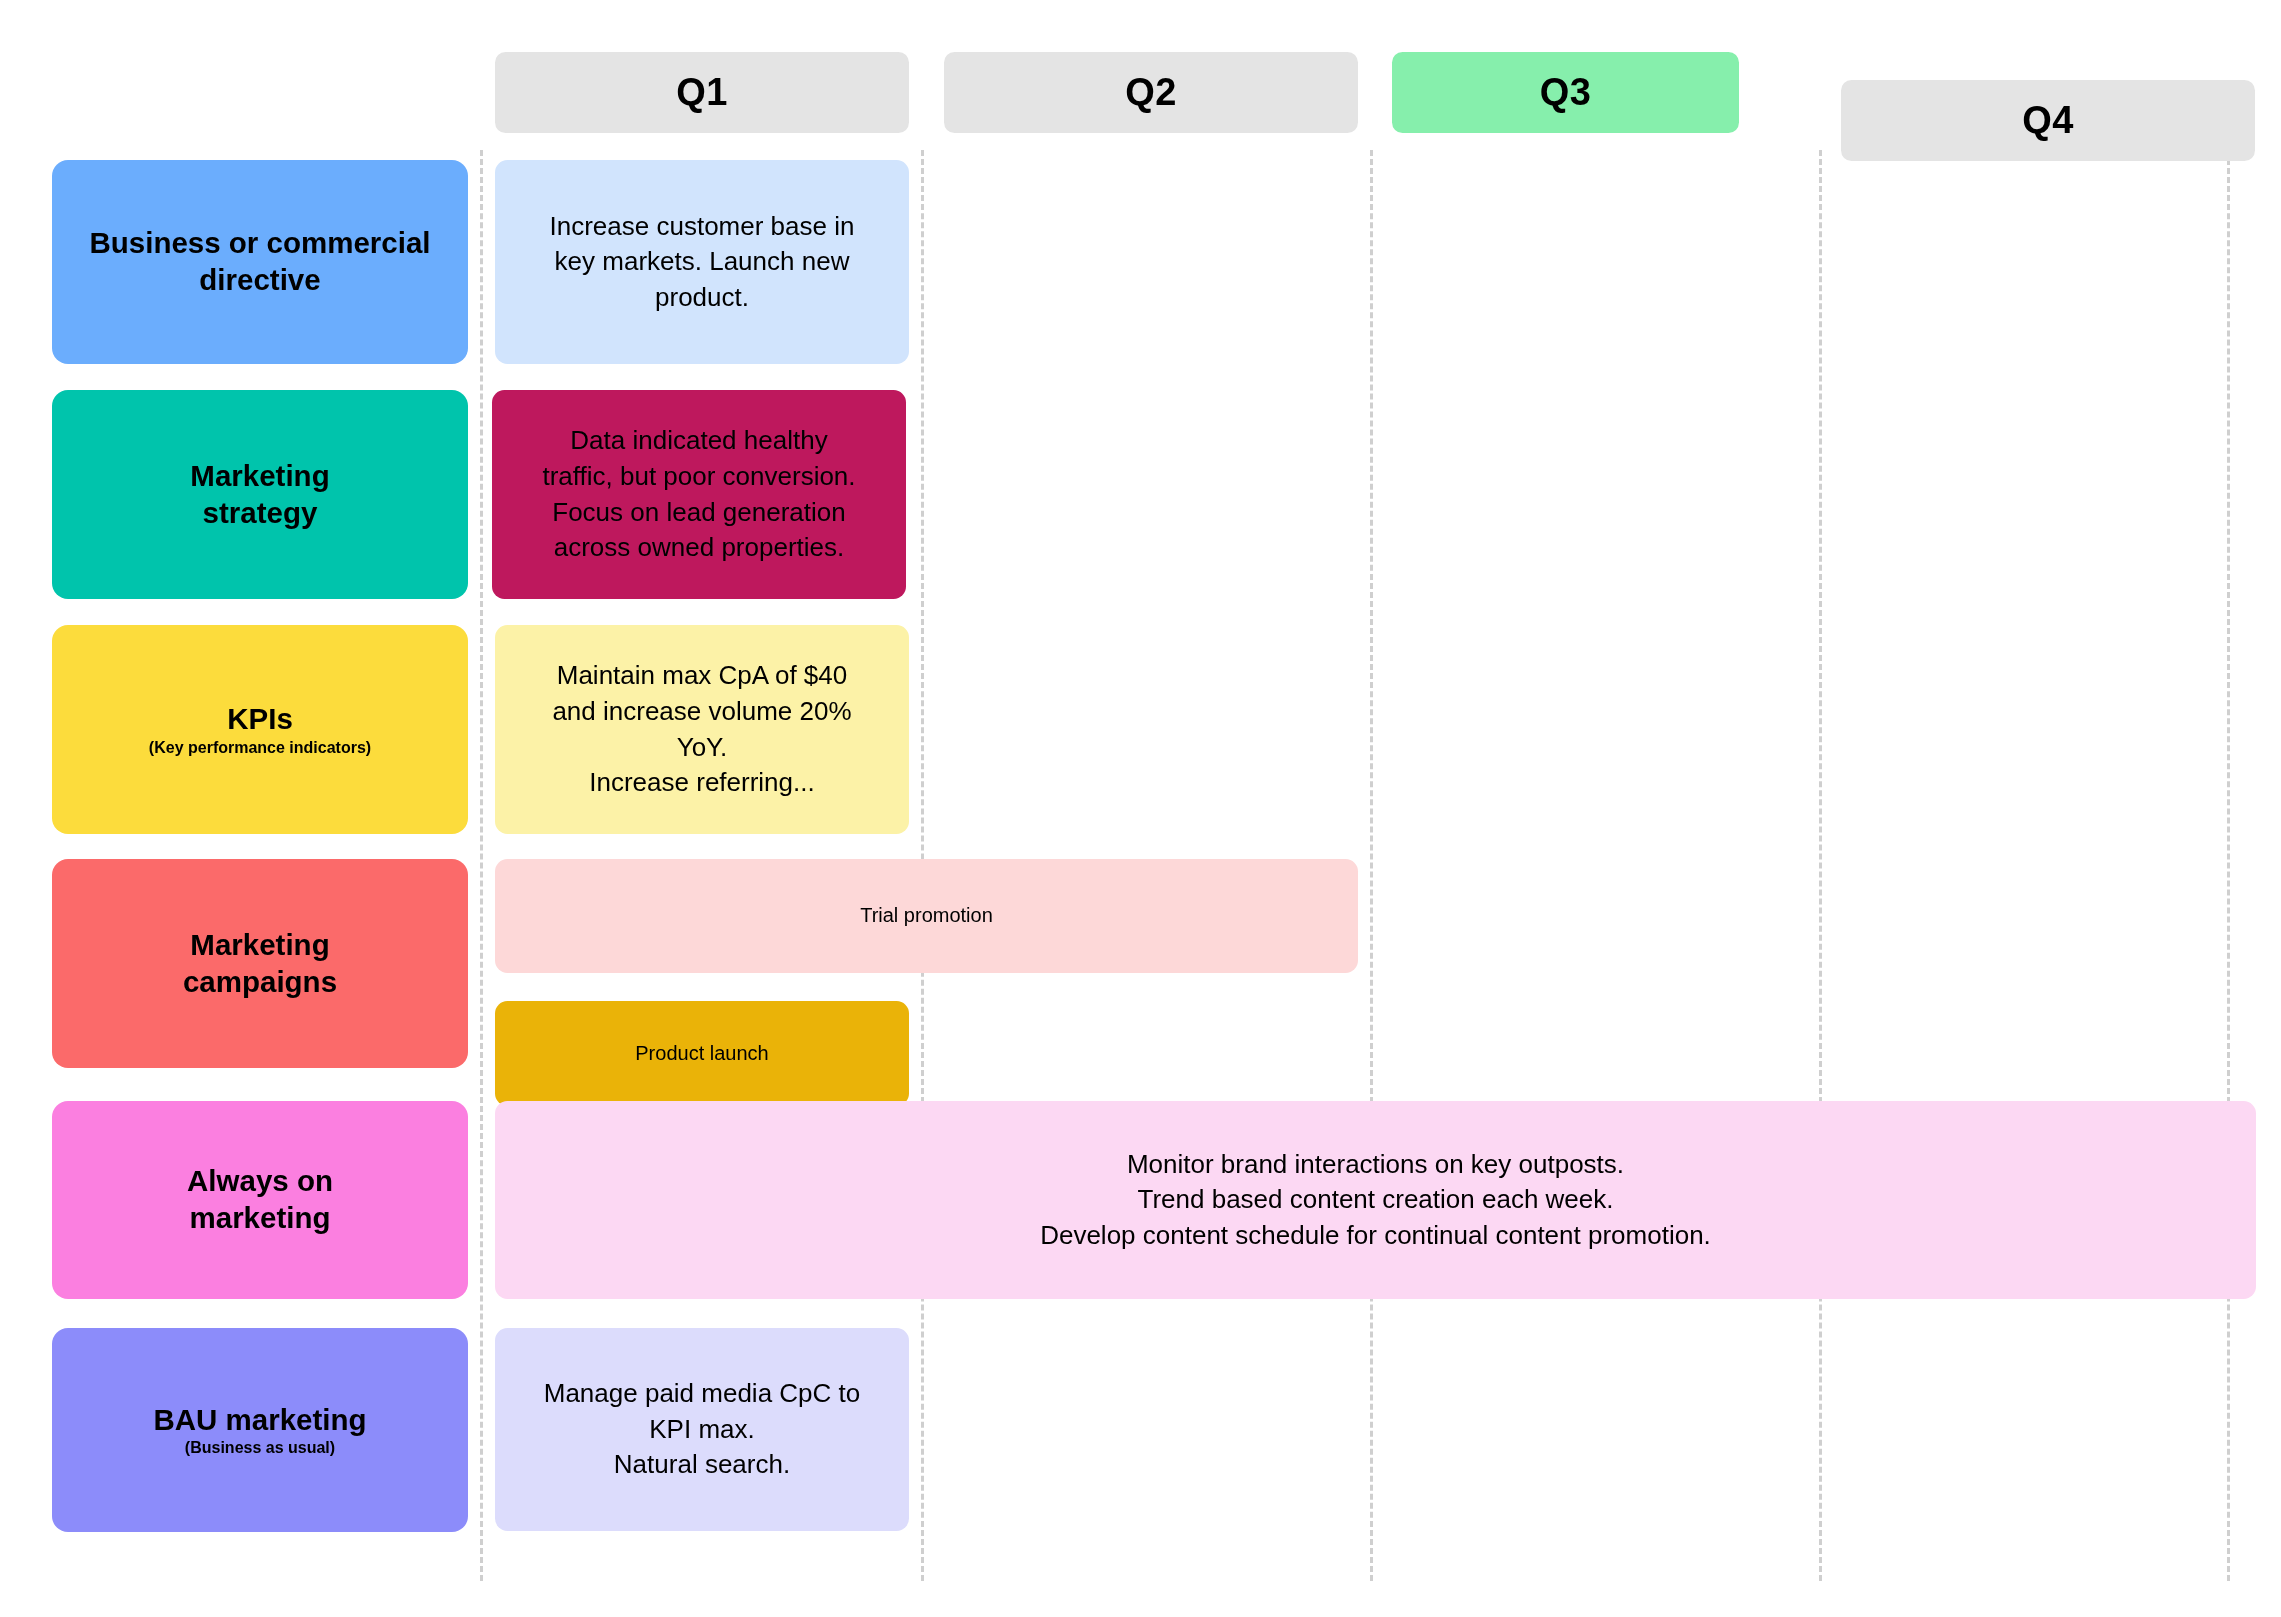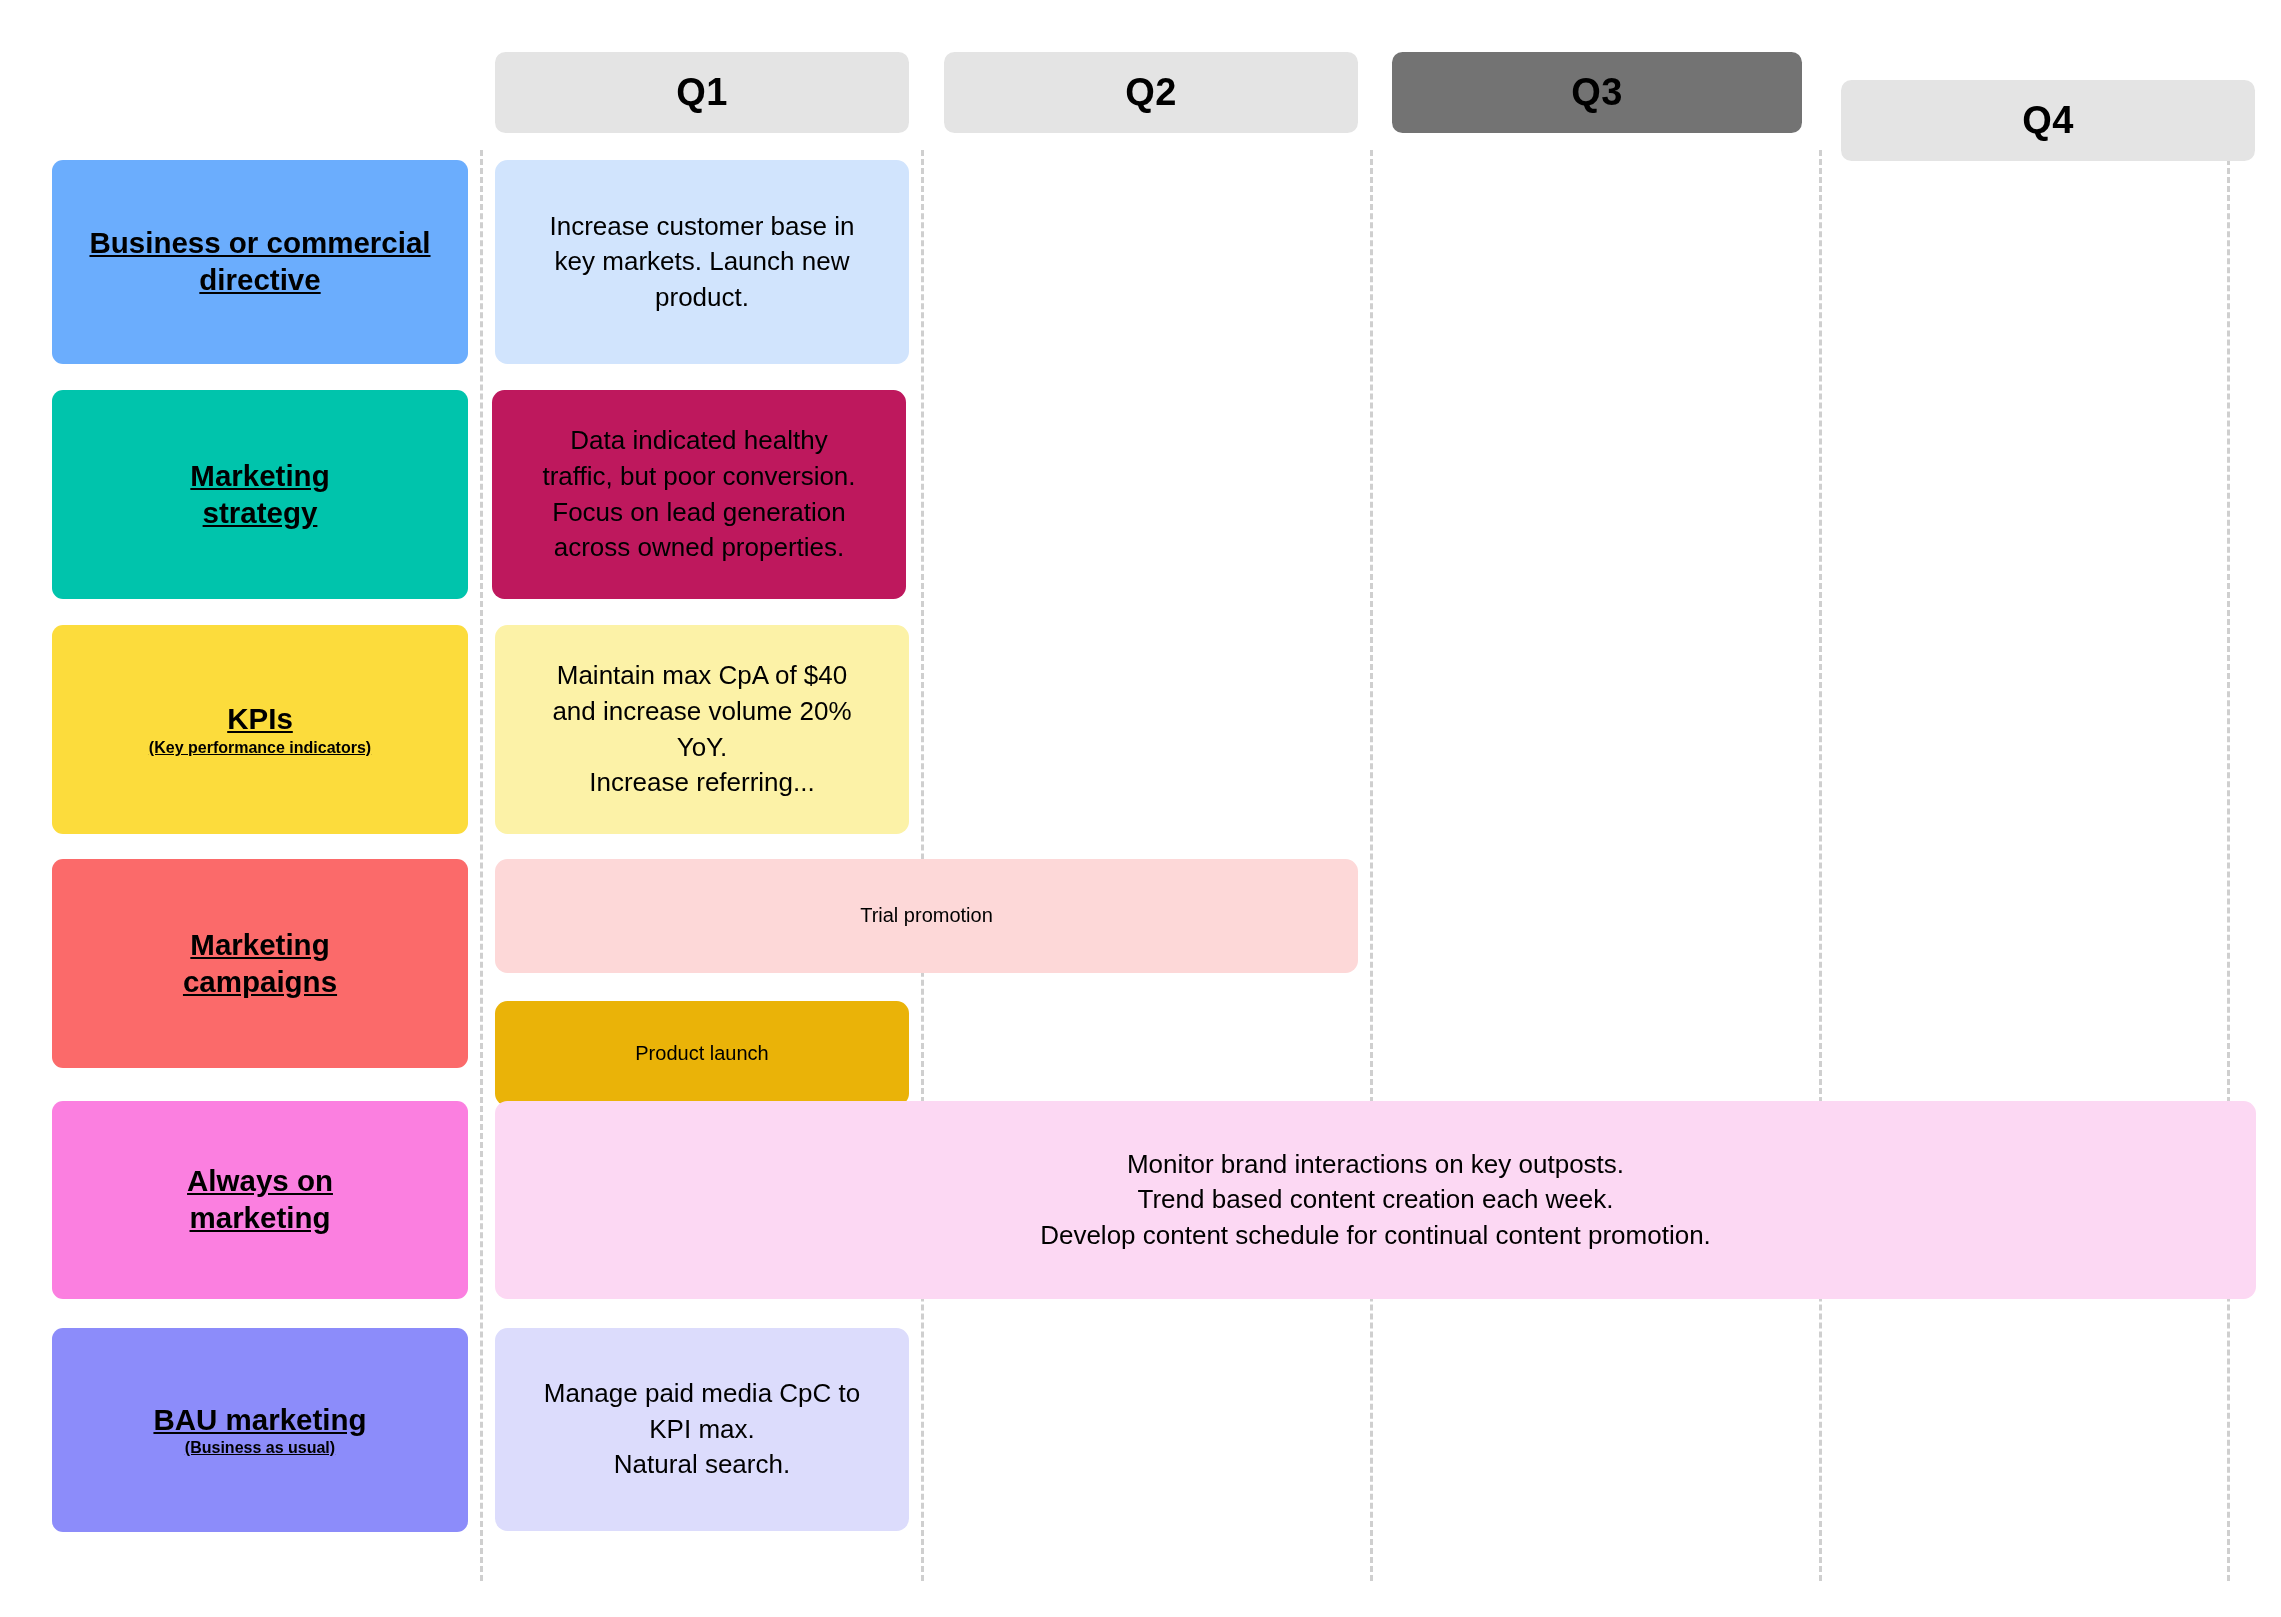--- a/index.html
+++ b/index.html
@@ -56,30 +56,29 @@
     font-weight: bold;
     color: #000000;
     letter-spacing: 0.4px;
   }
 
   
   .row-label {
     position: absolute;
     left: 52px;
     width: 416px;
-    border-radius: 11px;
+    border-radius: 16px;
     display: flex;
     flex-direction: column;
     align-items: center;
     justify-content: center;
     text-align: center;
     color: #000000;
     padding: 0 13.3px;
     box-sizing: border-box;
-    text-decoration: underline;
   }
   .row-label-title {
     font-size: 29.5px;
     font-weight: bold;
     line-height: 1.24;
   }
   .row-label-sub {
     font-size: 16px;
     font-weight: bold;
     line-height: 1.24;
@@ -116,21 +115,21 @@
       <div class="gridline" style="left: 480px;"></div>
       <div class="gridline" style="left: 921px;"></div>
       <div class="gridline" style="left: 1370px;"></div>
       <div class="gridline" style="left: 1819px;"></div>
       <div class="gridline" style="left: 2227px;"></div>
     </div>
 
   <div class="header-row">
       <div class="quarter-header" style="left: 495px; width: 414px; background: rgb(228, 228, 228);">Q1</div>
       <div class="quarter-header" style="left: 944px; width: 414px; background: rgb(228, 228, 228);">Q2</div>
-      <div class="quarter-header" style="left: 1392px; width: 410px; background: #737373;">Q3</div>
+      <div class="quarter-header" style="left: 1392px; width: 347px; background: #86efac;">Q3</div>
       <div class="quarter-header" style="left: 1841px; width: 414px; background: rgb(228, 228, 228); margin-top: 28px;">Q4</div>
     </div>
 
   <div class="rows-layer">
       <div class="row-label" style="top: 160px; height: 204px; background: rgb(107, 173, 253);">
         <div class="row-label-title">Business or commercial</div>
         <div class="row-label-title">directive</div>
       </div>
       <div class="cell" style="left: 495px; width: 414px; background: rgb(209, 228, 253); top: 160px; height: 204px;">
         <span class="cell-text" style="white-space: pre-line;">Increase customer base in

